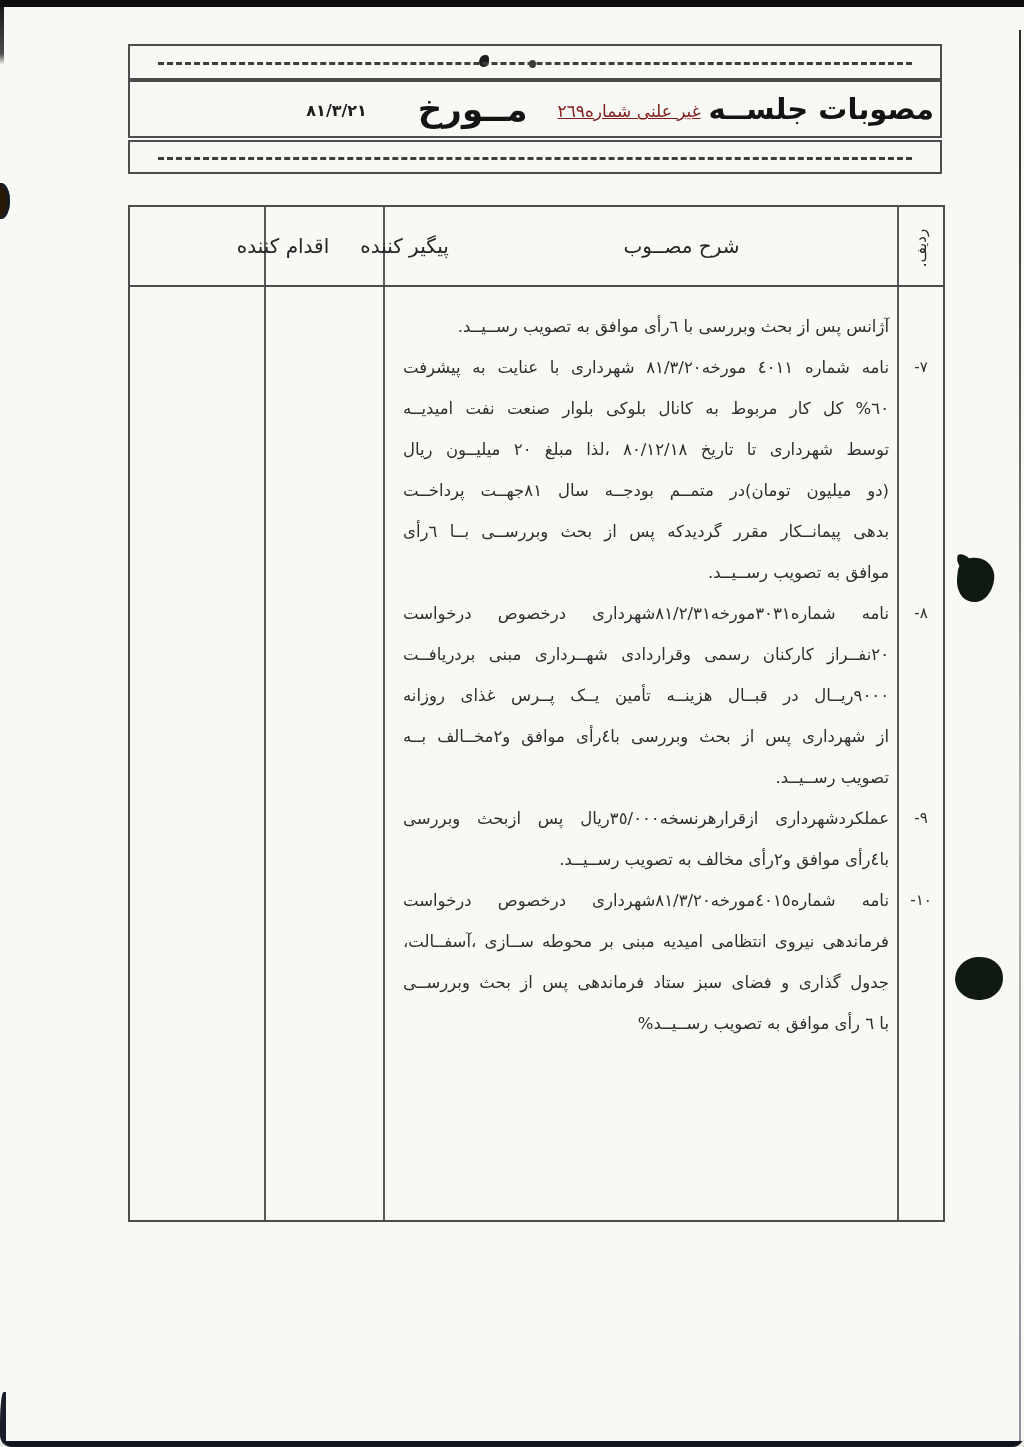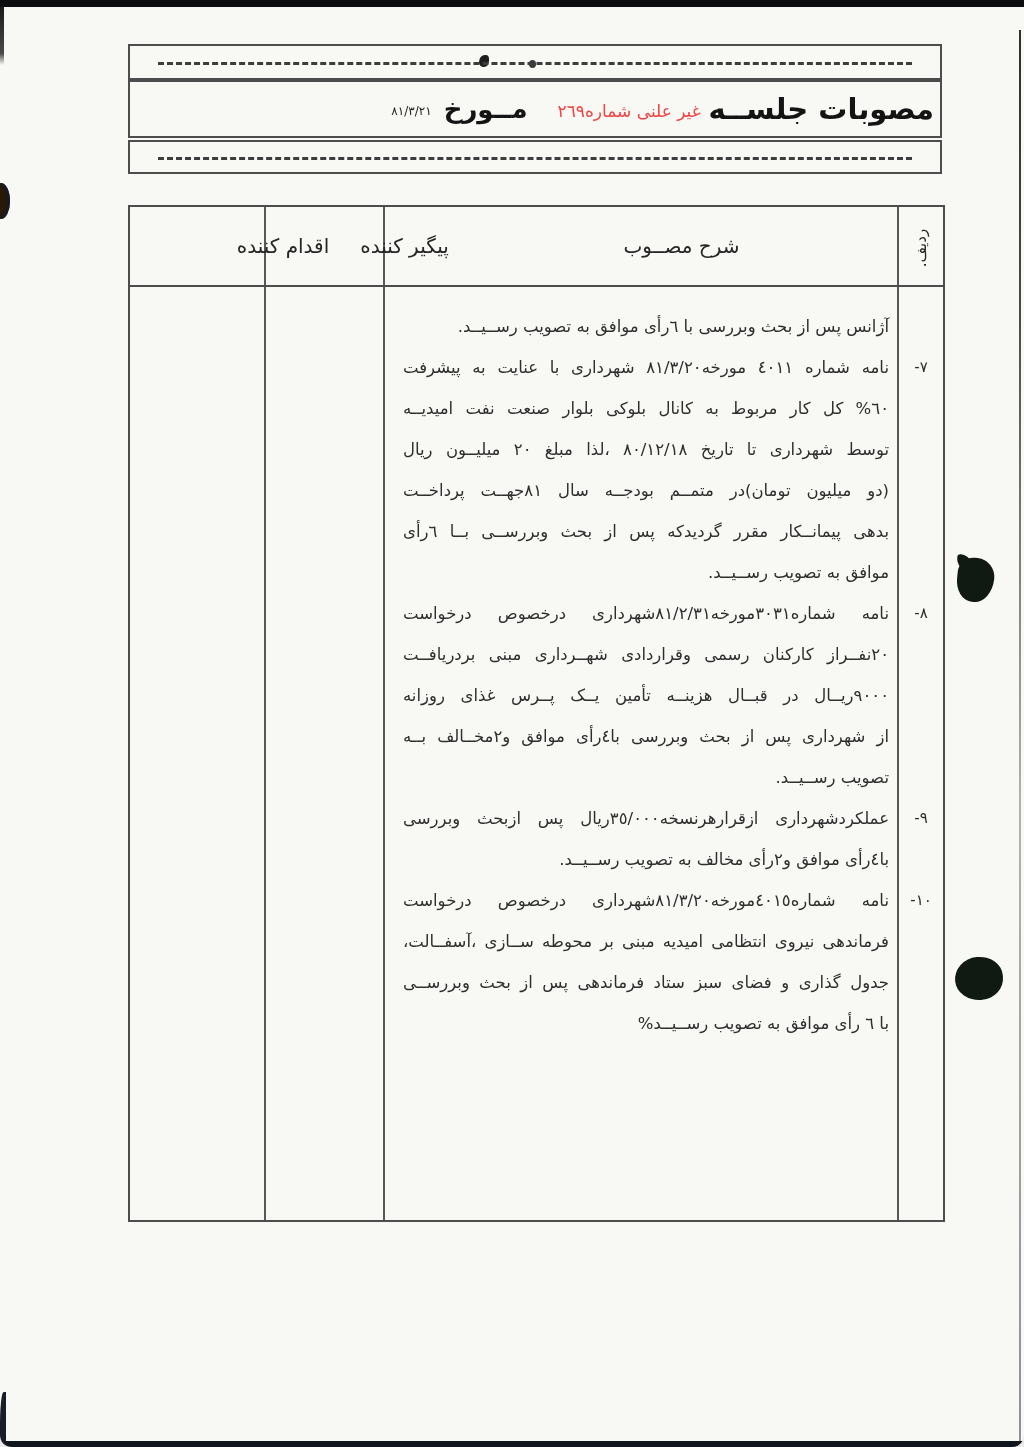--- a/index.html
+++ b/index.html
@@ -25,23 +25,23 @@
   .ink-mark-1 { left:479px; top:55px; width:10px; height:12px; background:#1e1e1e; border-radius:65% 35% 55% 45%; }
   .ink-mark-2 { left:529px; top:60px; width:7px; height:8px; background:#3a3a3a; border-radius:50%; }
 
   
   .hbox { position:absolute; left:128px; width:814px; border:2px solid #4d4d4d; box-sizing:border-box; background:transparent; }
   .dash-box-top    { top:44px;  height:36px; }
   .dash-box-bottom { top:140px; height:34px; }
   .dash-line { position:absolute; left:3.5%; right:3.5%; top:50%; border-top:3px dashed #3d3d3d; }
   .title-box { top:80px; height:58px; display:flex; direction:rtl; align-items:center; padding-right:6px; }
   .title-main   { font-size:29px; font-weight:bold; color:#141414; letter-spacing:-1px; }
-  .title-session{ font-size:17px; color:#ef4444; margin-right:8px; padding-top:4px; }
-  .title-dated  { font-size:26px; font-weight:bold; color:#141414; margin-right:30px; }
-  .title-date   { font-size:12px; font-weight:normal; color:#1d1d1d; margin-right:12px; padding-top:3px; }
+  .title-session{ font-size:17px; color:#7f1d1d; margin-right:8px; padding-top:4px;text-decoration:underline; }
+  .title-dated  { font-size:34px; font-weight:bold; color:#141414; margin-right:30px;margin-left:45px; }
+  .title-date   { font-size:16px; font-weight:bold; color:#1d1d1d; margin-right:6px; padding-top:3px; }
 
   
   .doc-table { position:absolute; left:128px; top:205px; width:817px; height:1017px;
                border:2px solid #4d4d4d; box-sizing:border-box; direction:rtl; }
   .vline { position:absolute; top:0; bottom:0; width:2px; background:#585858; }
   .vline-no     { right:44px; }
   .vline-desc   { right:558px; }
   .vline-follow { right:677px; }
   .thead { position:relative; height:80px; border-bottom:2px solid #4d4d4d; box-sizing:border-box;
            display:flex; direction:rtl; align-items:center; }

